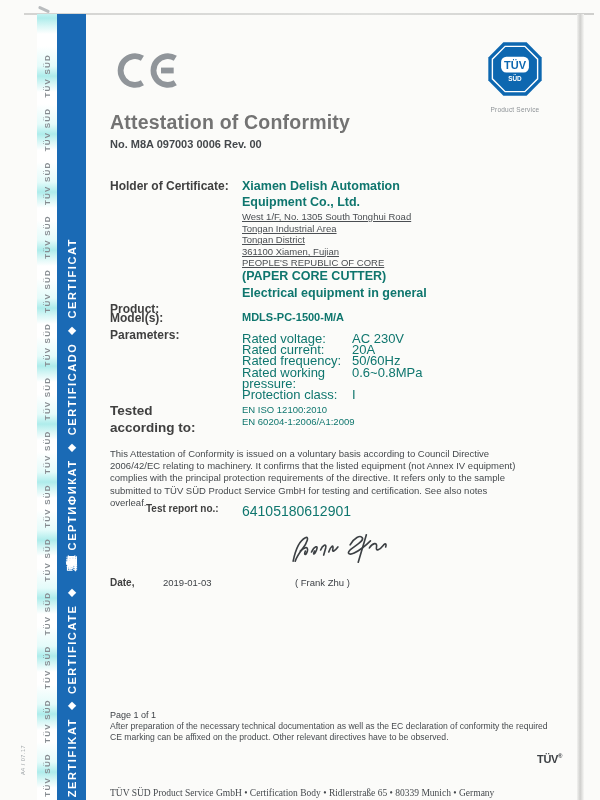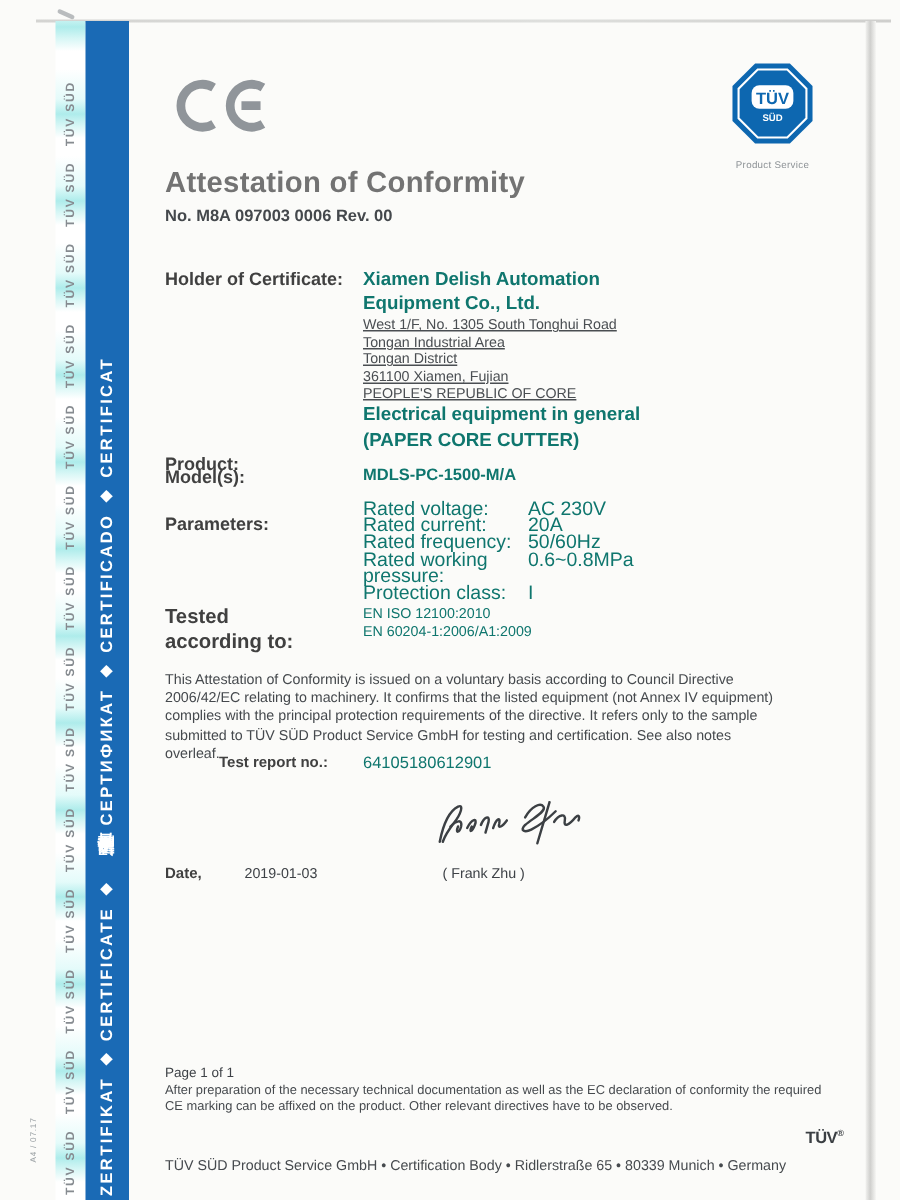--- a/index.html
+++ b/index.html
@@ -46,41 +46,41 @@
   
   .lbl { position:absolute; left:110px; font-weight:bold; color:#404040; }
   .val { position:absolute; left:242px; color:#0f766e; }
   .holder-label { top:179px; font-size:12px; }
   .holder-name  { top:178px; font-size:12.5px; font-weight:bold; line-height:16px; }
   .holder-address { top:211px; font-size:9.5px; line-height:11.6px; color:#4a4e52;text-decoration:underline; }
   .product-label { top:286px; font-size:12px;margin-top:16px; }
   .product-value { top:268px; font-size:12.5px; font-weight:bold; line-height:17px; }
   .model-label { top:311px; font-size:12px; }
   .model-value { top:311px; font-size:11px; font-weight:bold; }
-  .params-label { top:342px; font-size:12px; }
+  .params-label { top:328px; font-size:12px; }
   .params-grid { top:333px; font-size:13px; line-height:11.2px;
     display:grid; grid-template-columns:110px auto; }
   .tested-label { top:402px; font-size:13.5px; line-height:17px; }
   .standards { top:404px; font-size:9.5px; line-height:11.8px; }
   .statement { position:absolute; left:110px; top:448px; width:414px;
     font-size:9.5px; line-height:12.2px; color:#45494d; }
   .report-label { top:503px; font-size:10px;margin-left:36px; }
-  .report-value { top:503px; font-size:11px; }
+  .report-value { top:503px; font-size:14px; }
 
   .signature { position:absolute; left:283px; top:530px; width:122px; height:42px; }
   .signer { position:absolute; left:295px; top:577px; font-size:9.5px; }
   .date-label { top:577px; font-size:10px; }
   .date-value { position:absolute; left:163px; top:577px; font-size:9.5px; }
 
   
   .footer-page { position:absolute; left:110px; top:710px; font-size:9px; }
   .footer-note { position:absolute; left:110px; top:721px; width:440px;
     font-size:8.6px; line-height:11px; color:#464a4e; }
-  .footer-company { position:absolute; left:110px; top:772px; font-size:9.5px;
-    color:#464a4e; }
+  .footer-company { position:absolute; left:110px; top:788px; font-size:9.5px;
+    color:#464a4e;font-family:Liberation Serif, serif; }
   .footer-tuv { position:absolute; left:537px; top:753px; font-size:11px;
     font-weight:bold; color:#3b3f43; letter-spacing:-0.3px; }
   .footer-tuv sup { font-size:6px; }
 </style>
 </head>
 <body>
 
 <div class="stage">
 
   <div class="edge-top"></div>
@@ -123,22 +123,22 @@
   <div class="val holder-address">
     <div>West 1/F, No. 1305 South Tonghui Road</div>
     <div>Tongan Industrial Area</div>
     <div>Tongan District</div>
     <div>361100 Xiamen, Fujian</div>
     <div>PEOPLE'S REPUBLIC OF CORE</div>
   </div>
 
   <div class="lbl product-label">Product:</div>
   <div class="val product-value">
+    <div>(PAPER CORE CUTTER)</div>
     <div>Electrical equipment in general</div>
-    <div>(PAPER CORE CUTTER)</div>
   </div>
 
   <div class="lbl model-label">Model(s):</div>
   <div class="val model-value">MDLS-PC-1500-M/A</div>
 
   <div class="lbl params-label">Parameters:</div>
   <div class="val params-grid">
     <div>Rated voltage:</div>
     <div>AC 230V</div>
     <div>Rated current:</div>

